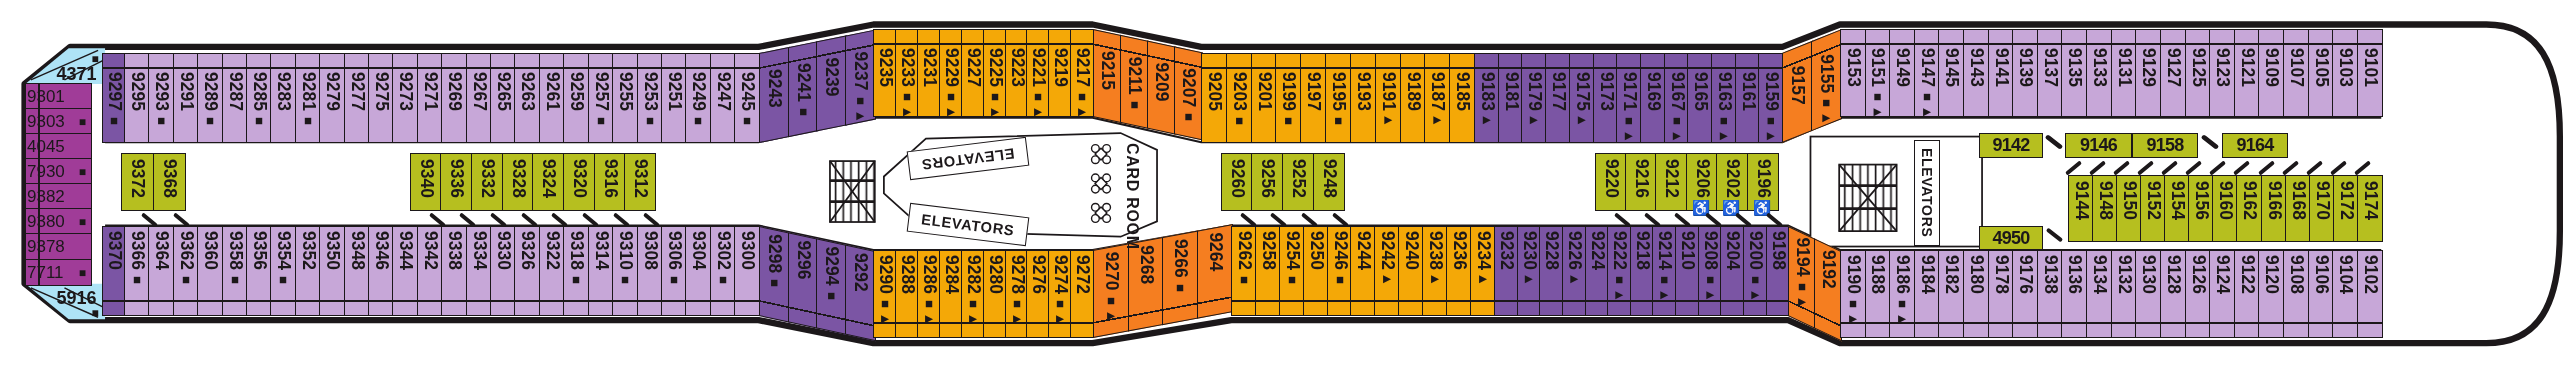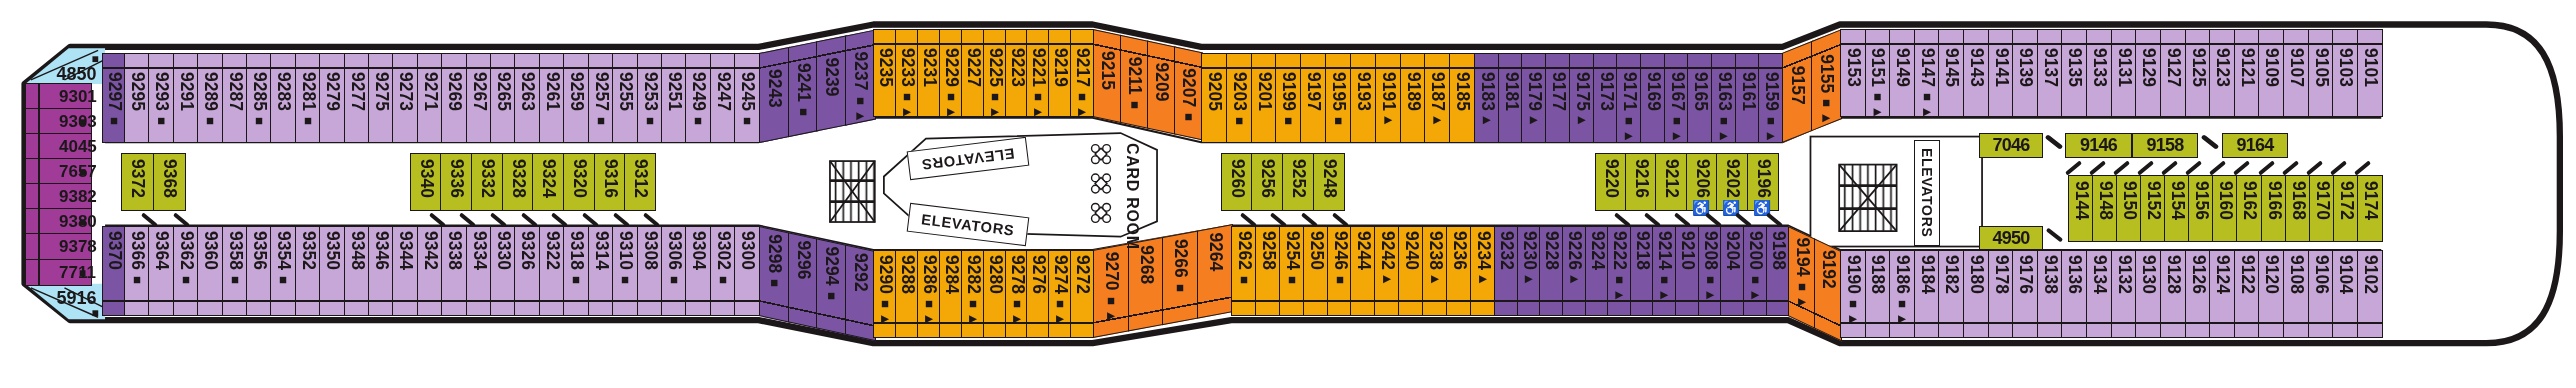--- a/index.html
+++ b/index.html
@@ -21,21 +21,21 @@
   .cab.grn{z-index:2;}
   .gh{display:flex;align-items:center;justify-content:center;}
   .hn{font-size:18px;font-weight:700;color:var(--ink);letter-spacing:-0.7px;}
   .tick{position:absolute;width:19px;height:3.9px;background:var(--ink);border-radius:2.1px;z-index:3;}
   .tick.br{right:-6.3px;bottom:-12px;transform:rotate(40deg);}
   .tick.tl{left:-4.9px;top:-10.5px;transform:rotate(-40deg);}
   .tick.r{right:-22px;top:6.3px;transform:rotate(38deg);}
   .tick.l{left:-22px;top:6.3px;transform:rotate(38deg);}
   .bowcab{position:absolute;box-sizing:border-box;border:1.8px solid var(--ink);z-index:2;
     background-image:linear-gradient(to right,rgba(0,0,0,0) 12px,var(--ink) 12px,var(--ink) 13.7px,rgba(0,0,0,0) 13.7px);}
-  .bowcab .bn{position:absolute;left:21px;top:50%;transform:translateY(-50%);font-size:17px;font-weight:700;color:var(--ink);padding-left:12px;}
+  .bowcab .bn{position:absolute;left:1px;top:50%;transform:translateY(-50%);font-size:17px;font-weight:400;color:var(--ink);}
   .bowcab .bm{position:absolute;right:4.9px;top:50%;transform:translateY(-50%);font-size:12px;color:var(--ink);line-height:1;}
   .bluelbl{position:absolute;z-index:3;display:flex;flex-direction:column;align-items:center;color:var(--ink);}
   .bluelbl .bn{font-size:18px;font-weight:700;line-height:1;}
   .bluelbl .bm{font-size:12px;line-height:1;}
   .evbox{position:absolute;z-index:4;background:#fff;border:1.8px solid var(--ink);display:flex;align-items:center;justify-content:center;}
   .evmid{width:118px;height:27px;}
   .evmid span{font-size:14.7px;font-weight:700;letter-spacing:0.7px;color:var(--ink);white-space:nowrap;}
   .evaft{width:24px;height:104px;}
   .evaft span,.cardroom span{writing-mode:vertical-rl;text-orientation:sideways;font-size:14px;font-weight:700;letter-spacing:0.7px;color:var(--ink);white-space:nowrap;}
   .cardroom{position:absolute;z-index:4;display:flex;align-items:center;justify-content:center;}
@@ -1315,21 +1315,21 @@
       <div class="tick br"></div>
     </div>
     <div class="cab grn" style="left: 1747px; top: 153px; width: 32px; height: 58px; background-color: rgb(182, 191, 31); z-index: 2;">
       <div class="cc">
         <div class="vn">9196</div>
         <div class="mk wc">♿</div>
       </div>
       <div class="tick br"></div>
     </div>
     <div class="cab grn gh" style="left: 1979px; top: 133px; width: 64px; height: 25px; background-color: rgb(182, 191, 31); z-index: 2;">
-      <div class="hn">7046</div>
+      <div class="hn">9142</div>
       <div class="tick r"></div>
     </div>
     <div class="cab grn gh" style="left: 2065px; top: 133px; width: 67px; height: 25px; background-color: rgb(182, 191, 31); z-index: 2;">
       <div class="hn">9146</div>
       <div class="tick l"></div>
     </div>
     <div class="cab grn gh" style="left: 2132px; top: 133px; width: 66px; height: 25px; background-color: rgb(182, 191, 31); z-index: 2;">
       <div class="hn">9158</div>
       <div class="tick r"></div>
     </div>
@@ -1423,39 +1423,39 @@
       <div class="bn">9301</div>
     </div>
     <div class="bowcab" style="left: 25px; top: 108px; width: 67px; height: 27px; background-color: rgb(160, 60, 152);">
       <div class="bn">9303</div>
       <div class="bm">■</div>
     </div>
     <div class="bowcab" style="left: 25px; top: 133px; width: 67px; height: 27px; background-color: rgb(160, 60, 152);">
       <div class="bn">4045</div>
     </div>
     <div class="bowcab" style="left: 25px; top: 158px; width: 67px; height: 27px; background-color: rgb(160, 60, 152);">
-      <div class="bn">7657</div>
+      <div class="bn">7930</div>
       <div class="bm">■</div>
     </div>
     <div class="bowcab" style="left: 25px; top: 183px; width: 67px; height: 27px; background-color: rgb(160, 60, 152);">
       <div class="bn">9382</div>
     </div>
     <div class="bowcab" style="left: 25px; top: 208px; width: 67px; height: 27px; background-color: rgb(160, 60, 152);">
       <div class="bn">9380</div>
       <div class="bm">■</div>
     </div>
     <div class="bowcab" style="left: 25px; top: 233px; width: 67px; height: 27px; background-color: rgb(160, 60, 152);">
       <div class="bn">9378</div>
     </div>
     <div class="bowcab" style="left: 25px; top: 259px; width: 67px; height: 27px; background-color: rgb(160, 60, 152);">
       <div class="bn">7711</div>
       <div class="bm">■</div>
     </div>
     <div class="bluelbl" style="left: 50px; top: 53px; width: 53px;">
       <div class="bm" style="align-self: flex-end; margin-right: 4.2px;">■</div>
-      <div class="bn">4850</div>
+      <div class="bn">4371</div>
     </div>
     <div class="bluelbl" style="left: 50px; top: 289px; width: 53px;">
       <div class="bn">5916</div>
       <div class="bm" style="align-self: flex-end; margin-right: 4.2px;">■</div>
     </div>
   </div>
 
 
 </body></html>

